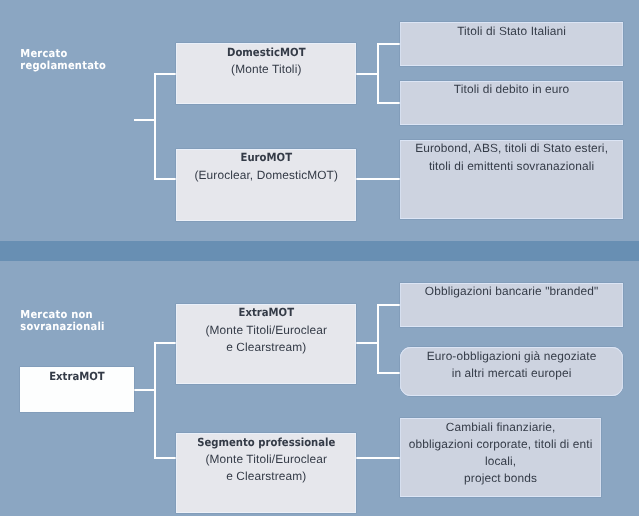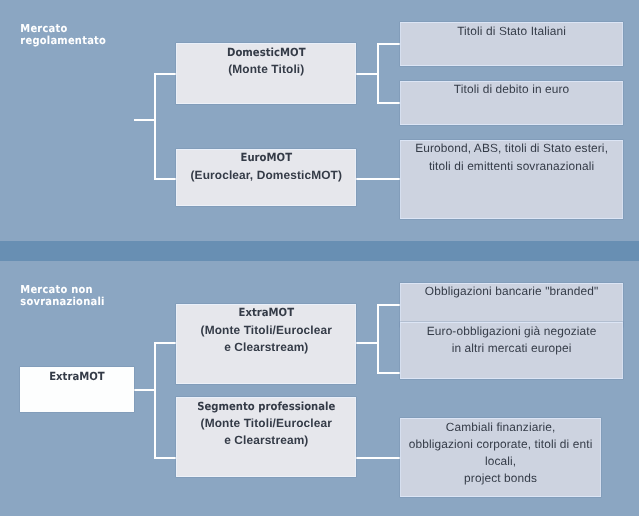--- a/index.html
+++ b/index.html
@@ -4,30 +4,30 @@
 <title>MOT / ExtraMOT market structure</title>
 <style>
   html,body{margin:0;padding:0;}
   body{width:639px;height:516px;background:#8BA6C2;overflow:hidden;
        font-family:"Liberation Sans",sans-serif;
        -webkit-font-smoothing:antialiased;text-rendering:geometricPrecision;}
   .stage{position:absolute;left:0;top:0;width:639px;height:516px;will-change:transform;transform:translateZ(0);}
   .band{position:absolute;left:0;width:639px;height:20px;background:#688FB3;}
   .sec-title{position:absolute;color:#fff;font-weight:bold;
              font-family:"DejaVu Sans",sans-serif;font-stretch:75%;
-             font-size:11px;line-height:11.9px;white-space:pre;letter-spacing:0.25px;}
+             font-size:11px;line-height:11.9px;white-space:pre;letter-spacing:0.25px;margin-top:25px;}
   .box{position:absolute;box-sizing:border-box;display:flex;flex-direction:column;
        align-items:center;justify-content:flex-start;text-align:center;color:#343B47;
        padding-top:0.8px;}
   .b1{background:#FDFEFE;box-shadow:0 0 0 0.5px rgba(111,137,167,.55);}
   .b2{background:#E6E7EC;box-shadow:inset 0 1px 0 #E9F0FA,inset 0 -1px 0 #EDF1F8,inset 1px 0 0 #EAEFF7,inset -1px 0 0 #EAEFF7,0 0 0 0.5px rgba(111,137,167,.55);}
   .b3{background:#CDD3E0;box-shadow:inset 0 1px 0 #DCE5F5,inset 0 -1px 0 #DCE5F5,inset 1px 0 0 #D6DFEF,inset -1px 0 0 #D6DFEF,0 0 0 0.5px rgba(111,137,167,.55);}
   .ttl{font-weight:bold;font-family:"DejaVu Sans",sans-serif;font-stretch:87.5%;
        font-size:11.2px;line-height:17.2px;white-space:pre-line;letter-spacing:0.02px;}
-  .sub{font-weight:bold;font-size:11.9px;line-height:17.2px;white-space:pre-line;letter-spacing:0.12px;}
+  .sub{font-weight:normal;font-size:11.9px;line-height:17.2px;white-space:pre-line;letter-spacing:0.12px;}
   .txt{font-weight:normal;font-size:11.9px;line-height:17.2px;white-space:pre-line;letter-spacing:0.12px;}
   .ln{position:absolute;background:#fff;}
 </style>
 </head>
 <body>
 
 <div class="stage">
 
   <div class="sec-title" style="left:20.3px;top:23.2px;">Mercato
 regolamentato</div>
@@ -43,21 +43,21 @@
   <div class="ln" style="left:376.7px;top:102.2px;width:23.4px;height:2.2px;"></div>
 
   <div class="ln" style="left:356.2px;top:178.2px;width:43.9px;height:2.2px;"></div>
 
 
   <div class="box b2" style="left:176.4px;top:42.9px;width:179.8px;height:61.6px;">
     <div class="ttl">DomesticMOT</div>
     <div class="sub">(Monte Titoli)</div>
   </div>
 
-  <div class="box b2" style="left:176.4px;top:148.6px;width:179.8px;height:57px;">
+  <div class="box b2" style="left:176.4px;top:148.6px;width:179.8px;height:72px;">
     <div class="ttl">EuroMOT</div>
     <div class="sub">(Euroclear, DomesticMOT)</div>
   </div>
 
   <div class="box b3" style="left:400.1px;top:21.8px;width:223px;height:44.2px;">
     <div class="txt">Titoli di Stato Italiani</div>
   </div>
 
   <div class="box b3" style="left:400.1px;top:139.6px;width:223px;height:79.6px;">
     <div class="txt">Eurobond, ABS, titoli di Stato esteri,
@@ -88,31 +88,31 @@
   <div class="box b1" style="left:19.7px;top:367.3px;width:114.6px;height:45px;">
     <div class="ttl">ExtraMOT</div>
   </div>
 
   <div class="box b2" style="left:176.4px;top:303.6px;width:179.8px;height:80px;">
     <div class="ttl">ExtraMOT</div>
     <div class="sub">(Monte Titoli/Euroclear
 e Clearstream)</div>
   </div>
 
-  <div class="box b2" style="left:176.4px;top:397px;width:179.8px;height:79.7px;">
+  <div class="box b2" style="left:176.4px;top:433px;width:179.8px;height:79.7px;">
     <div class="ttl">Segmento professionale</div>
     <div class="sub">(Monte Titoli/Euroclear
 e Clearstream)</div>
   </div>
 
   <div class="box b3" style="left:400.1px;top:282.7px;width:223px;height:44px;">
     <div class="txt">Obbligazioni bancarie "branded"</div>
   </div>
 
-  <div class="box b3" style="left:400.1px;top:322px;width:223px;height:57px;">
+  <div class="box b3" style="left:400.1px;top:347px;width:223px;height:49px;border-radius:11px;">
     <div class="txt">Euro-obbligazioni già negoziate
 in altri mercati europei</div>
   </div>
 
   <div class="box b3" style="left:400.1px;top:417.8px;width:201px;height:79.3px;">
     <div class="txt">Cambiali finanziarie,
 obbligazioni corporate, titoli di enti locali,
 project bonds</div>
   </div>
 

